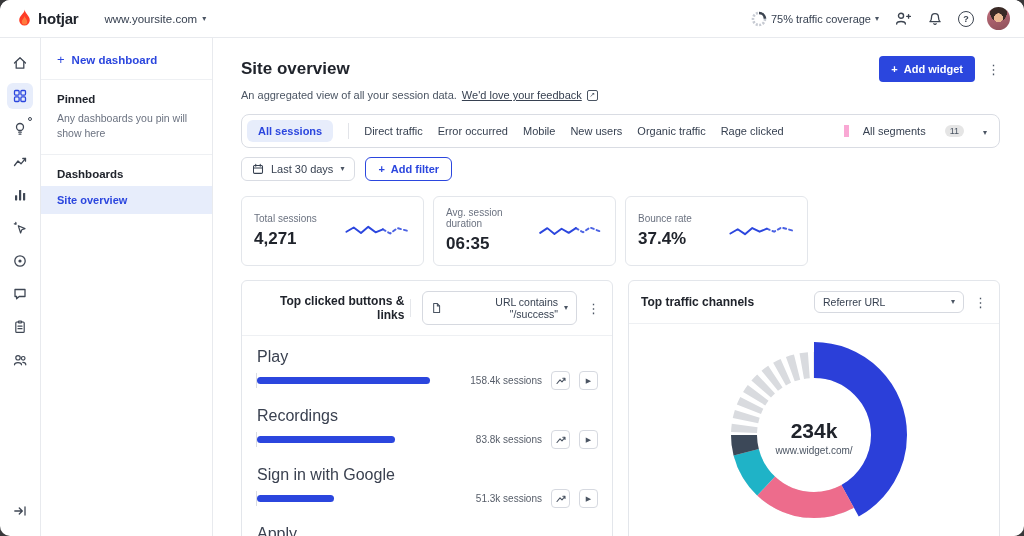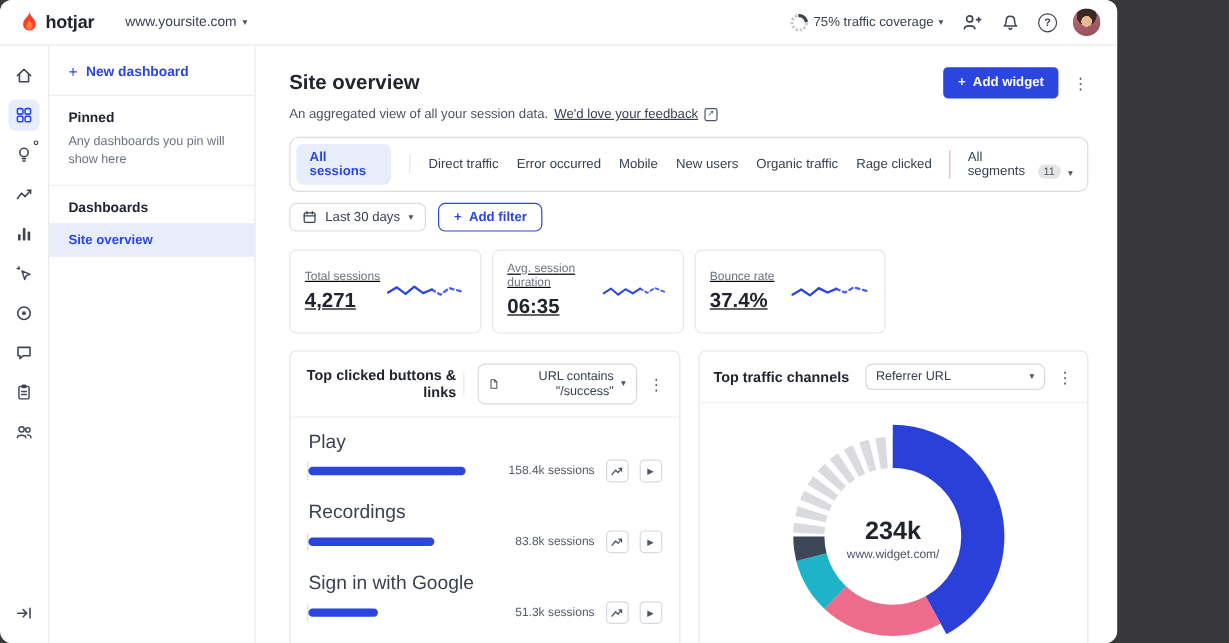--- a/index.html
+++ b/index.html
@@ -1,17 +1,17 @@
 <!DOCTYPE html>
 <html style="--accent: #2B46DE; --accent-soft: #E7EDFB; --brand-red: #FF3C26; --text-dark: #20242C; --text-gray: #6B7280;"><head>
 <meta charset="utf-8">
 <style>
   * { margin:0; padding:0; box-sizing:border-box; }
   html,body { width:1024px; height:536px; background:#38383a; font-family:"Liberation Sans", sans-serif; overflow:hidden; }
-  .app { width:931px; height:536px; background:#fff; border-radius:10px; overflow:hidden; display:flex; flex-direction:column; }
+  .app { width:1024px; height:536px; background:#fff; border-radius:10px; overflow:hidden; display:flex; flex-direction:column; }
 
   
   .topbar { height:38px; flex:0 0 38px; display:flex; align-items:center; padding:0 14px 0 16px; border-bottom:1px solid #e8eaee; background:#fff; }
   .brand { display:flex; align-items:center; gap:5px; }
   .brand-name { font-size:15px; font-weight:700; color:#20242c; letter-spacing:-0.2px; }
   .site-select { display:flex; align-items:center; gap:5px; margin-left:26px; font-size:11.5px; color:#374151; cursor:pointer; }
   .chev { font-size:8px; color:#4b5563; line-height:1; }
   .topbar-right { margin-left:auto; display:flex; align-items:center; gap:13px; }
   .coverage { display:flex; align-items:center; gap:4px; font-size:11px; color:#374151; cursor:pointer; }
   .icon-btn { display:grid; place-items:center; width:20px; height:20px; color:#3c4450; cursor:pointer; }
@@ -48,28 +48,28 @@
   .btn-primary { background:var(--accent,#2B46DE); color:#fff; font-size:11px; font-weight:700; border:none; border-radius:4px; height:26px; padding:0 12px; display:flex; align-items:center; gap:6px; cursor:pointer; }
   .kebab { color:#4b5563; font-size:13px; cursor:pointer; line-height:1; }
   .subtitle { margin-top:7px; font-size:11px; color:#4b5563; display:flex; align-items:center; gap:5px; }
   .subtitle a { color:#374151; text-decoration:underline; cursor:pointer; }
   .ext-box { width:11px; height:11px; border:1px solid #4b5563; border-radius:2px; display:inline-grid; place-items:center; font-size:7px; color:#4b5563; }
 
   .segment-bar { margin-top:13px; border:1px solid #d9dce3; border-radius:8px; display:flex; align-items:center; padding:5px 12px 5px 5px; gap:15px; }
   .chip-selected { background:#e7edfb; color:var(--accent,#2B46DE); font-size:11px; font-weight:700; padding:5px 11px; border-radius:6px; cursor:pointer; }
   .seg-sep { width:1px; height:16px; background:#e2e4e9; }
   .seg-label { font-size:11px; color:#374151; cursor:pointer; white-space:nowrap; }
-  .all-segments { margin-left:auto; display:flex; align-items:flex-end; gap:6px; font-size:11px; color:#374151; border-left:1px solid #f9a8d4; padding-left:14px; cursor:pointer; }
+  .all-segments { margin-left:auto; display:flex; align-items:flex-end; gap:19px; font-size:11px; color:#374151; border-left:5px solid #f9a8d4; padding-left:14px; cursor:pointer; }
   .count-badge { background:#e5e5e5; border-radius:8px; font-size:9px; color:#4b5563; padding:1px 5px; }
 
   .filter-row { margin-top:9px; display:flex; align-items:center; gap:10px; }
   .date-chip { border:1px solid #d9dce3; border-radius:6px; padding:5px 10px; display:flex; align-items:center; gap:7px; font-size:11px; color:#374151; cursor:pointer; }
   .btn-outline { border:1px solid var(--accent,#2B46DE); color:var(--accent,#2B46DE); background:#fff; border-radius:6px; font-size:11px; font-weight:700; padding:5px 12px; display:flex; align-items:center; gap:6px; cursor:pointer; }
 
-  .stats-row { margin-top:15px; display:grid; grid-template-columns:repeat(4,1fr); gap:9px;text-decoration:underline; }
+  .stats-row { margin-top:15px; display:grid; grid-template-columns:repeat(4,1fr); gap:9px; }
   .stat-card { border:1px solid #e3e6eb; border-radius:6px; padding:10px 12px 11px; display:flex; align-items:center; cursor:pointer; }
   .stat-label { font-size:10px; color:#6b7280; }
   .stat-value { font-size:17px; font-weight:700; color:#20242c; margin-top:5px; }
   .spark { width:66px; height:17px; margin-left:auto; }
   .spark polyline { fill:none; stroke:var(--accent,#2B46DE); stroke-width:1.6; stroke-linecap:round; stroke-linejoin:round; }
   .spark .sp-dash { stroke-dasharray:2.5 2.5; opacity:0.85; }
 
   .widgets { margin-top:14px; display:grid; grid-template-columns:1fr 1fr; gap:15px; }
   .widget { border:1px solid #e3e6eb; border-radius:6px; min-height:400px; background:#fff; }
   .widget-head { display:flex; align-items:center; padding:10px 12px; border-bottom:1px solid #eef0f3;text-align:right; }

